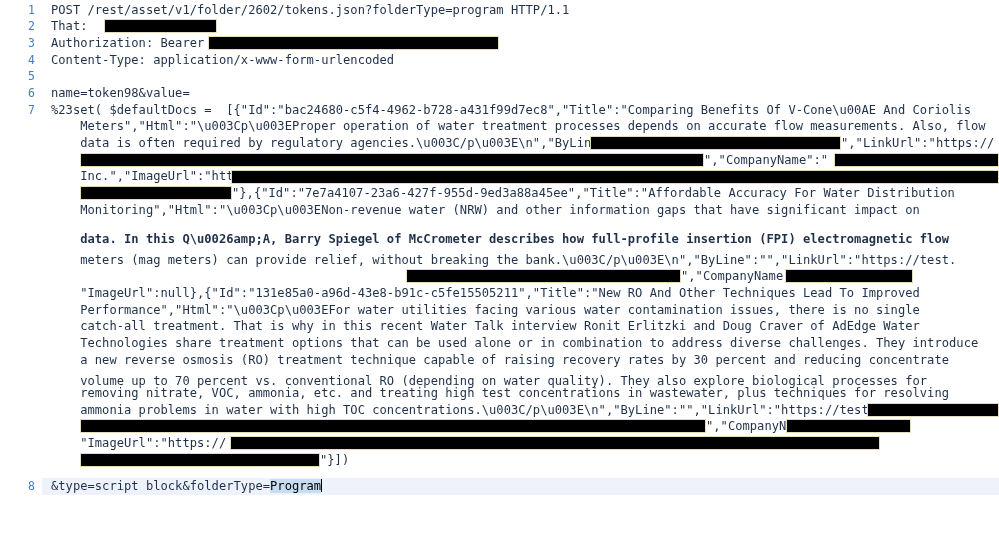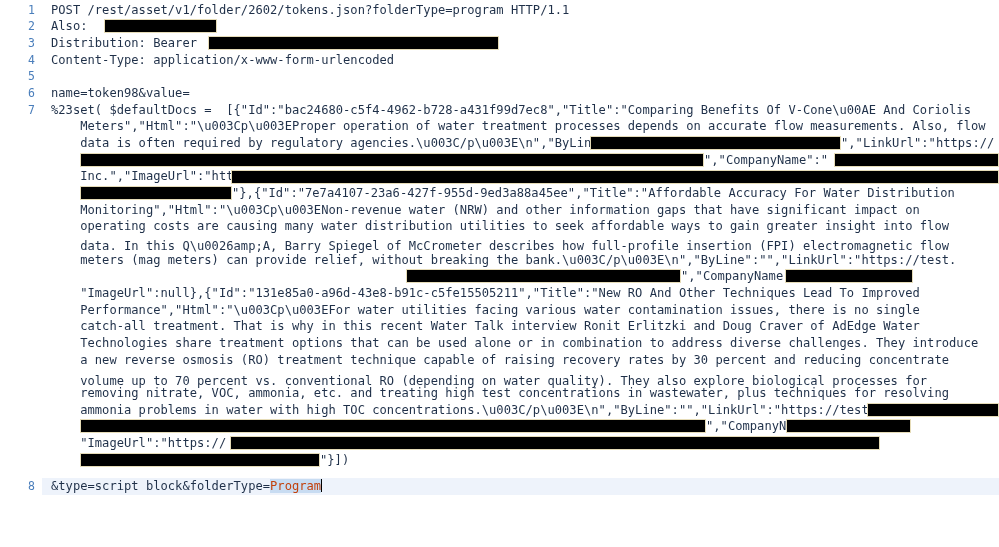--- a/index.html
+++ b/index.html
@@ -70,21 +70,21 @@
     left: 42px;
     width: 957px;
     height: 16.65px;
     background: #eef3fb;
     z-index: 1;
   }
 
   
   .sel {
     background: #c8dcf2;
-    color: #c2410c;
+    color: #000000;
   }
   .caret {
     display: inline-block;
     width: 1px;
     height: 13px;
     background: #000000;
     vertical-align: -2px;
     margin-left: 0px;
   }
 
@@ -111,37 +111,36 @@
       <div class="lnum" style="top: 35px;">3</div>
       <div class="lnum" style="top: 52px;">4</div>
       <div class="lnum" style="top: 68px;">5</div>
       <div class="lnum" style="top: 85px;">6</div>
       <div class="lnum" style="top: 102px;">7</div>
       <div class="lnum" style="top: 478px;">8</div>
     </div>
 
   <div class="code" id="code">
       <div class="row" style="top: 2px;">POST /rest/asset/v1/folder/2602/tokens.json?folderType=program HTTP/1.1</div>
-      <div class="row" style="top: 18px;">Also: </div>
-      <div class="row" style="top: 35px;">Distribution: Bearer </div>
+      <div class="row" style="top: 18px;">That: </div>
+      <div class="row" style="top: 35px;">Authorization: Bearer </div>
       <div class="row" style="top: 52px;">Content-Type: application/x-www-form-urlencoded</div>
       <div class="row" style="top: 68px;"></div>
       <div class="row" style="top: 85px;">name=token98&amp;value=</div>
       <div class="row" style="top: 102px;">%23set( $defaultDocs =  [{"Id":"bac24680-c5f4-4962-b728-a431f99d7ec8","Title":"Comparing Benefits Of V-Cone\u00AE And Coriolis</div>
       <div class="row" style="top: 118px;">    Meters","Html":"\u003Cp\u003EProper operation of water treatment processes depends on accurate flow measurements. Also, flow</div>
       <div class="row" style="top: 135px;">    data is often required by regulatory agencies.\u003C/p\u003E\n","ByLine":"</div>
       <div class="row" style="top: 135px; left: 790px;">","LinkUrl":"https://</div>
       <div class="row" style="top: 152px;">    </div>
       <div class="row" style="top: 152px; left: 653px;">","CompanyName":"</div>
       <div class="row" style="top: 168px;">    Inc.","ImageUrl":"https://</div>
       <div class="row" style="top: 185px;"></div>
       <div class="row" style="top: 185px; left: 181px;">"},{"Id":"7e7a4107-23a6-427f-955d-9ed3a88a45ee","Title":"Affordable Accuracy For Water Distribution</div>
       <div class="row" style="top: 202px;">    Monitoring","Html":"\u003Cp\u003ENon-revenue water (NRW) and other information gaps that have significant impact on</div>
-      <div class="row" style="top: 218px;">    operating costs are causing many water distribution utilities to seek affordable ways to gain greater insight into flow</div>
-      <div class="row" style="top: 238px;">    data. In this Q\u0026amp;A, Barry Spiegel of McCrometer describes how full-profile insertion (FPI) electromagnetic flow</div>
+      <div class="row" style="top: 231px; font-weight: bold;">    data. In this Q\u0026amp;A, Barry Spiegel of McCrometer describes how full-profile insertion (FPI) electromagnetic flow</div>
       <div class="row" style="top: 252px;">    meters (mag meters) can provide relief, without breaking the bank.\u003C/p\u003E\n","ByLine":"","LinkUrl":"https://test.</div>
       <div class="row" style="top: 268px;">    </div>
       <div class="row" style="top: 268px; left: 630px;">","CompanyName":"</div>
       <div class="row" style="top: 285px;">    "ImageUrl":null},{"Id":"131e85a0-a96d-43e8-b91c-c5fe15505211","Title":"New RO And Other Techniques Lead To Improved</div>
       <div class="row" style="top: 302px;">    Performance","Html":"\u003Cp\u003EFor water utilities facing various water contamination issues, there is no single</div>
       <div class="row" style="top: 318px;">    catch-all treatment. That is why in this recent Water Talk interview Ronit Erlitzki and Doug Craver of AdEdge Water</div>
       <div class="row" style="top: 335px;">    Technologies share treatment options that can be used alone or in combination to address diverse challenges. They introduce</div>
       <div class="row" style="top: 352px;">    a new reverse osmosis (RO) treatment technique capable of raising recovery rates by 30 percent and reducing concentrate</div>
       <div class="row" style="top: 373px;">    volume up to 70 percent vs. conventional RO (depending on water quality). They also explore biological processes for</div>
       <div class="row" style="top: 385px;">    removing nitrate, VOC, ammonia, etc. and treating high test concentrations in wastewater, plus techniques for resolving</div>

